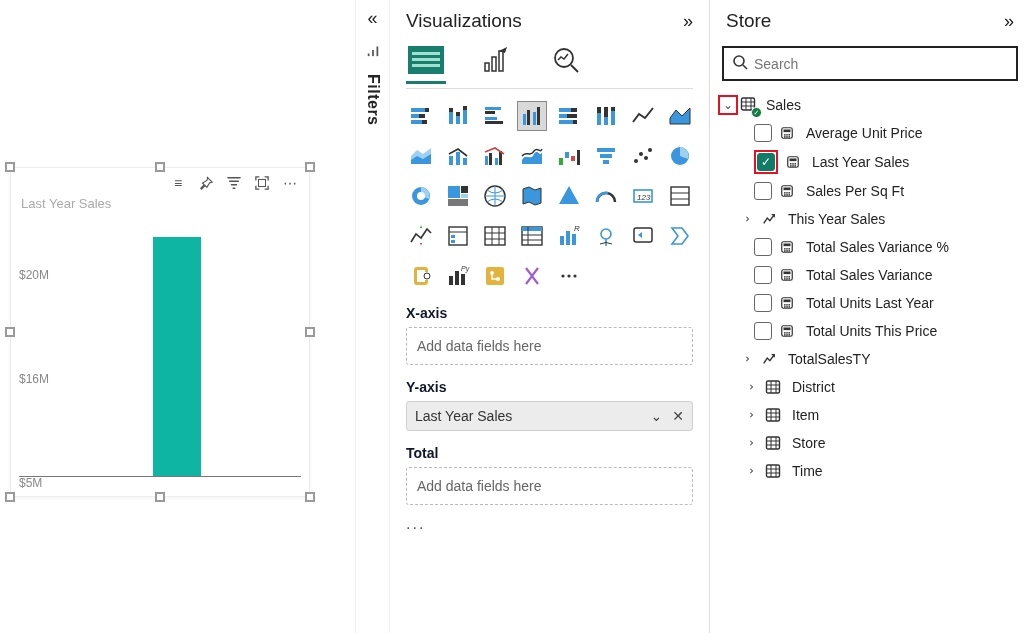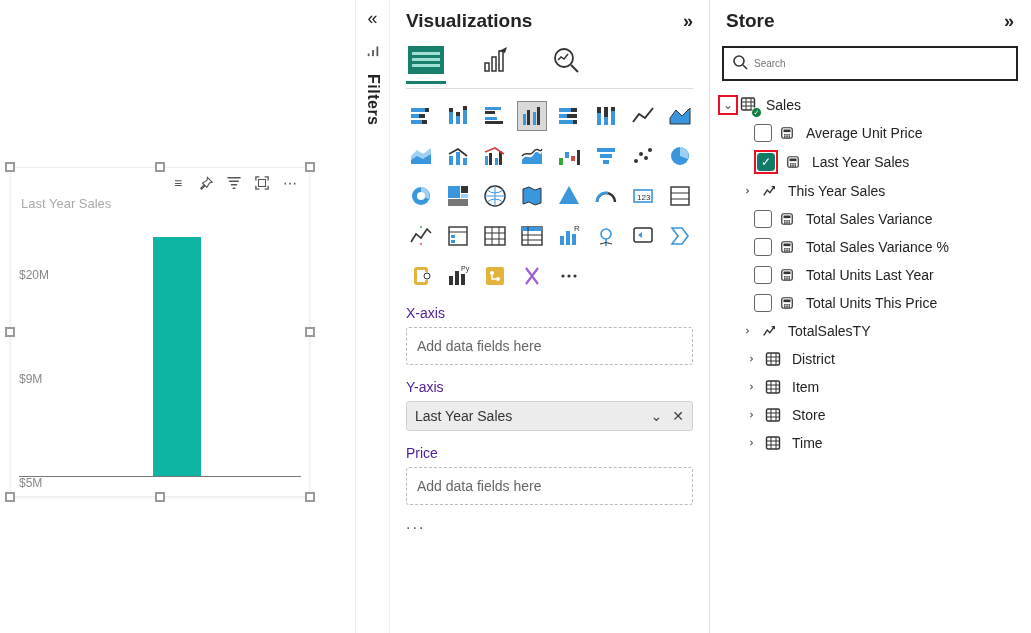--- a/index.html
+++ b/index.html
@@ -112,21 +112,21 @@
     overflow: hidden;
   }
   .panel.vis { width: 320px; }
   .panel.data { width: 320px; border-right: none; }
   .panel-header {
     display: flex;
     justify-content: space-between;
     align-items: center;
     padding: 10px 16px 4px 16px;
     font-size: 19px;
-    font-weight: 700;
+    font-weight: 400;
   }
   .panel-subtitle {
     padding: 6px 16px 4px 16px;
     font-size: 14px;
     font-weight: 600;
   }
   .mode-tabs {
     display: flex;
     gap: 30px;
     padding: 4px 16px 0 16px;
@@ -154,30 +154,31 @@
     grid-template-columns: repeat(8, 30px);
     gap: 7px;
     row-gap: 10px;
   }
   .vis-tile {
     width: 30px; height: 30px;
     display: flex; align-items: center; justify-content: center;
     cursor: pointer;
     border: 1px solid transparent;
     background: #fff;
+    font-style: italic;
   }
   .vis-tile svg { display: block; }
   .vis-tile.selected {
     background: #d9d9d9;
     border: 1px solid #888;
   }
 
   
   .well-section { padding: 14px 16px 0 16px; }
-  .well-label { font-size: 14px; color: #4c1d95; margin-bottom: 6px; }
+  .well-label { font-size: 14px; color: #0f172a; margin-bottom: 6px; font-weight: bold; }
   .well-drop {
     border: 1px dashed #bbb;
     border-radius: 3px;
     padding: 10px 10px;
     color: #666;
     font-size: 14px;
     background: #fff;
   }
   .well-pill {
     background: #ececec;
@@ -196,21 +197,21 @@
   
   .search-box {
     margin: 10px 12px 8px 12px;
     border: 2px solid #222;
     display: flex;
     align-items: center;
     padding: 6px 8px;
     gap: 6px;
   }
   .search-box input {
-    border: none; outline: none; font-size: 10px; width: 100%;
+    border: none; outline: none; font-size: 14px; width: 100%;
     color: #6d28d9; background: transparent;
   }
   .tree { padding: 2px 8px 0 8px; font-size: 14px; }
   .tree-row {
     display: flex; align-items: center;
     gap: 2px;
     padding: 3px 0;
     min-height: 28px;
   }
   .tree-row.child { padding-left: 36px; }
@@ -287,21 +288,21 @@
         <svg width="14" height="14" viewBox="0 0 16 16">
             <path d="M1 5V1h4M15 5V1h-4M1 11v4h4M15 11v4h-4" fill="none" stroke="#555" stroke-width="1.5"></path>
             <rect x="4" y="4" width="8" height="8" fill="none" stroke="#555" stroke-width="1.2"></rect>
           </svg>
       </span>
       <span class="tb">⋯</span>
     </div>
     <div class="chart-title">Last Year Sales</div>
     <div class="plot-area" id="plot-area">
         <div class="ytick" style="bottom: -7px;">$5M</div>
-        <div class="ytick" style="bottom: 97px;">$9M</div>
+        <div class="ytick" style="bottom: 97px;">$16M</div>
         <div class="ytick" style="bottom: 201px;">$20M</div>
         <div class="bar" style="height: 239.2px; left: 134px; width: 48px; background: rgb(13, 181, 162);"></div>
       </div>
   </div>
 </div>
 
 <div class="rail">
   <span class="chev">«</span>
   <span class="small-icon">
     <svg width="14" height="14" viewBox="0 0 16 16">
@@ -618,21 +619,21 @@
     <div class="well-label">Y-axis</div>
     <div class="well-pill">
       <span>Last Year Sales</span>
       <span class="pill-actions">
         <span>⌄</span>
         <span>✕</span>
       </span>
     </div>
   </div>
   <div class="well-section">
-    <div class="well-label">Price</div>
+    <div class="well-label">Total</div>
     <div class="well-drop">Add data fields here</div>
   </div>
   <div class="more-dots">...</div>
 </div>
 
 <div class="panel data">
   <div class="panel-header">
     <span>Store</span>
     <span class="expand-chev">»</span>
   </div>
@@ -687,48 +688,48 @@
             <circle cx="8" cy="10" r="1" fill="#333"></circle>
             <circle cx="10.5" cy="10" r="1" fill="#333"></circle>
             <circle cx="5.5" cy="12.5" r="1" fill="#333"></circle>
             <circle cx="8" cy="12.5" r="1" fill="#333"></circle>
             <circle cx="10.5" cy="12.5" r="1" fill="#333"></circle>
           </svg>
         </span>
         <span class="tree-label">Last Year Sales</span>
       </div>
       <div class="tree-row child">
-        <span class="chev-slot" style="margin-left:-18px;">
-          <span class="chev-right">⌄</span>
-        </span>
-        <span class="ticon">
-          <svg width="14" height="14" viewBox="0 0 16 16">
-            <path d="M2 13 L6 7 L9 10 L14 3" stroke="#333" stroke-width="1.6" fill="none"></path>
-            <path d="M11 3 h3 v3" stroke="#333" stroke-width="1.6" fill="none"></path>
-          </svg>
-        </span>
-        <span class="tree-label">This Year Sales</span>
-      </div>
-      <div class="tree-row child">
         <span class="chk-wrap" style="display:inline-flex;">
           <span class="chk"></span>
         </span>
         <span class="ticon">
           <svg width="14" height="14" viewBox="0 0 16 16">
             <rect x="2" y="2" width="12" height="12" rx="2" fill="none" stroke="#333" stroke-width="1.4"></rect>
             <rect x="4" y="4" width="8" height="3" fill="#333"></rect>
             <circle cx="5.5" cy="10" r="1" fill="#333"></circle>
             <circle cx="8" cy="10" r="1" fill="#333"></circle>
             <circle cx="10.5" cy="10" r="1" fill="#333"></circle>
             <circle cx="5.5" cy="12.5" r="1" fill="#333"></circle>
             <circle cx="8" cy="12.5" r="1" fill="#333"></circle>
             <circle cx="10.5" cy="12.5" r="1" fill="#333"></circle>
           </svg>
         </span>
-        <span class="tree-label">Total Sales Variance</span>
+        <span class="tree-label">Sales Per Sq Ft</span>
+      </div>
+      <div class="tree-row child">
+        <span class="chev-slot" style="margin-left:-18px;">
+          <span class="chev-right">⌄</span>
+        </span>
+        <span class="ticon">
+          <svg width="14" height="14" viewBox="0 0 16 16">
+            <path d="M2 13 L6 7 L9 10 L14 3" stroke="#333" stroke-width="1.6" fill="none"></path>
+            <path d="M11 3 h3 v3" stroke="#333" stroke-width="1.6" fill="none"></path>
+          </svg>
+        </span>
+        <span class="tree-label">This Year Sales</span>
       </div>
       <div class="tree-row child">
         <span class="chk-wrap" style="display:inline-flex;">
           <span class="chk"></span>
         </span>
         <span class="ticon">
           <svg width="14" height="14" viewBox="0 0 16 16">
             <rect x="2" y="2" width="12" height="12" rx="2" fill="none" stroke="#333" stroke-width="1.4"></rect>
             <rect x="4" y="4" width="8" height="3" fill="#333"></rect>
             <circle cx="5.5" cy="10" r="1" fill="#333"></circle>
@@ -750,38 +751,56 @@
             <rect x="2" y="2" width="12" height="12" rx="2" fill="none" stroke="#333" stroke-width="1.4"></rect>
             <rect x="4" y="4" width="8" height="3" fill="#333"></rect>
             <circle cx="5.5" cy="10" r="1" fill="#333"></circle>
             <circle cx="8" cy="10" r="1" fill="#333"></circle>
             <circle cx="10.5" cy="10" r="1" fill="#333"></circle>
             <circle cx="5.5" cy="12.5" r="1" fill="#333"></circle>
             <circle cx="8" cy="12.5" r="1" fill="#333"></circle>
             <circle cx="10.5" cy="12.5" r="1" fill="#333"></circle>
           </svg>
         </span>
-        <span class="tree-label">Total Units Last Year</span>
+        <span class="tree-label">Total Sales Variance</span>
       </div>
       <div class="tree-row child">
         <span class="chk-wrap" style="display:inline-flex;">
           <span class="chk"></span>
         </span>
         <span class="ticon">
           <svg width="14" height="14" viewBox="0 0 16 16">
             <rect x="2" y="2" width="12" height="12" rx="2" fill="none" stroke="#333" stroke-width="1.4"></rect>
             <rect x="4" y="4" width="8" height="3" fill="#333"></rect>
             <circle cx="5.5" cy="10" r="1" fill="#333"></circle>
             <circle cx="8" cy="10" r="1" fill="#333"></circle>
             <circle cx="10.5" cy="10" r="1" fill="#333"></circle>
             <circle cx="5.5" cy="12.5" r="1" fill="#333"></circle>
             <circle cx="8" cy="12.5" r="1" fill="#333"></circle>
             <circle cx="10.5" cy="12.5" r="1" fill="#333"></circle>
           </svg>
         </span>
+        <span class="tree-label">Total Units Last Year</span>
+      </div>
+      <div class="tree-row child">
+        <span class="chk-wrap" style="display:inline-flex;">
+          <span class="chk"></span>
+        </span>
+        <span class="ticon">
+          <svg width="14" height="14" viewBox="0 0 16 16">
+            <rect x="2" y="2" width="12" height="12" rx="2" fill="none" stroke="#333" stroke-width="1.4"></rect>
+            <rect x="4" y="4" width="8" height="3" fill="#333"></rect>
+            <circle cx="5.5" cy="10" r="1" fill="#333"></circle>
+            <circle cx="8" cy="10" r="1" fill="#333"></circle>
+            <circle cx="10.5" cy="10" r="1" fill="#333"></circle>
+            <circle cx="5.5" cy="12.5" r="1" fill="#333"></circle>
+            <circle cx="8" cy="12.5" r="1" fill="#333"></circle>
+            <circle cx="10.5" cy="12.5" r="1" fill="#333"></circle>
+          </svg>
+        </span>
         <span class="tree-label">Total Units This Price</span>
       </div>
       <div class="tree-row child">
         <span class="chev-slot" style="margin-left:-18px;">
           <span class="chev-right">⌄</span>
         </span>
         <span class="ticon">
           <svg width="14" height="14" viewBox="0 0 16 16">
             <path d="M2 13 L6 7 L9 10 L14 3" stroke="#333" stroke-width="1.6" fill="none"></path>
             <path d="M11 3 h3 v3" stroke="#333" stroke-width="1.6" fill="none"></path>

